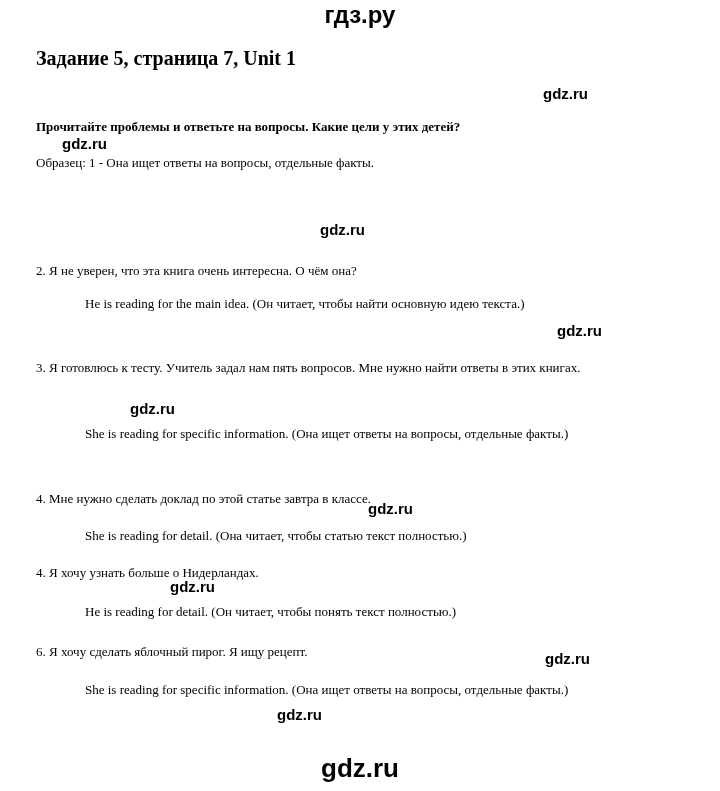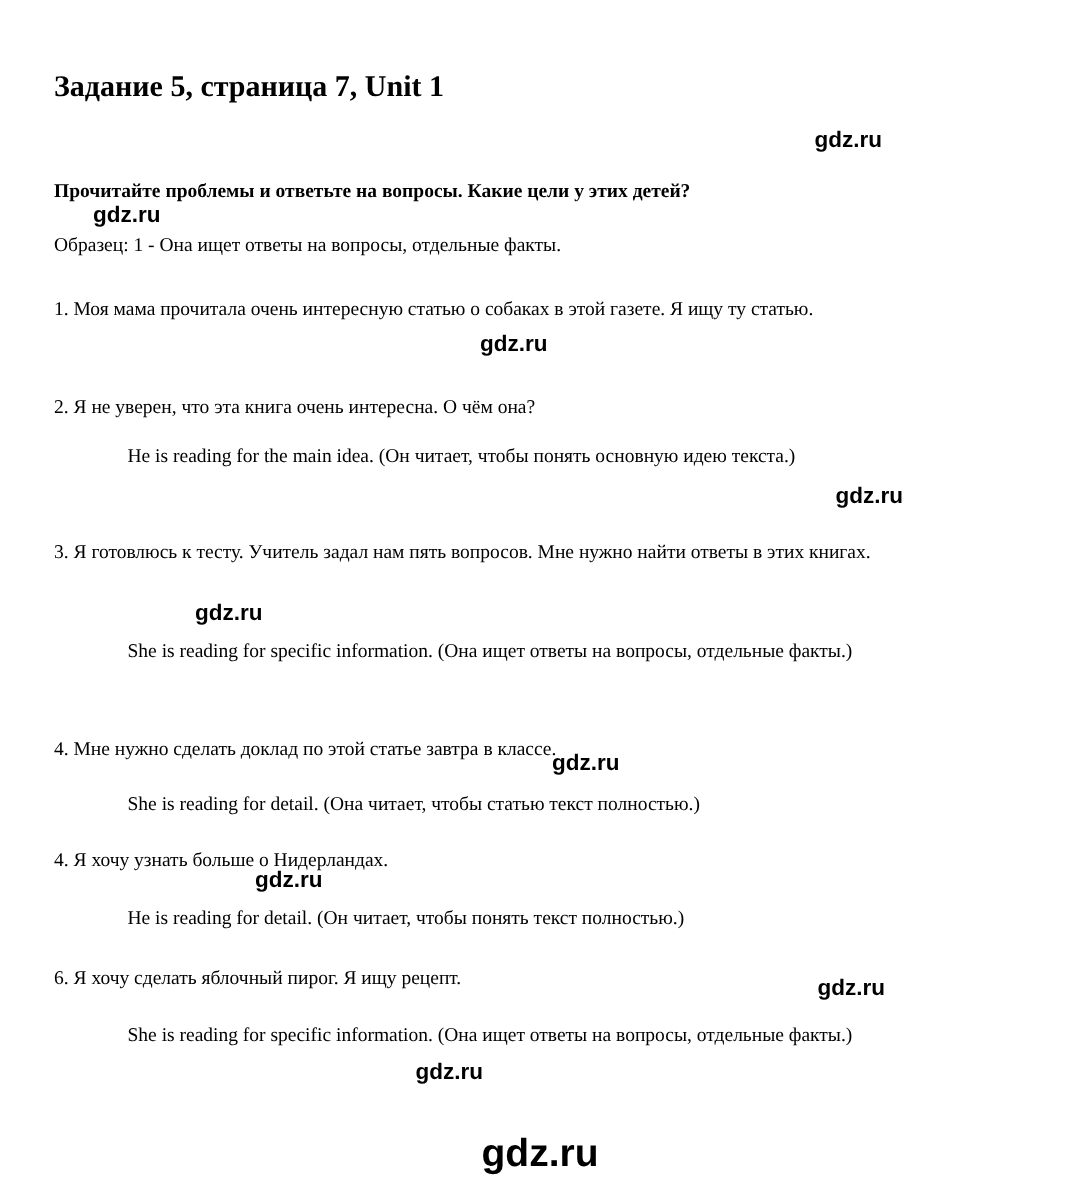--- a/index.html
+++ b/index.html
@@ -54,36 +54,36 @@
   .site-footer {
     position:absolute; top:753px; left:0; width:100%; text-align:center; margin:0;
     font-family:"Liberation Sans", sans-serif; font-weight:bold; font-size:26px; line-height:30px;
   }
 </style>
 </head>
 <body style="background: rgb(255, 255, 255);">
 
 <div class="page" style="color: rgb(0, 0, 0);">
 
+  <div class="site-header">гдз.ру</div>
 
   <h1 class="doc-title">Задание 5, страница 7, Unit 1</h1>
 
   <span class="wm wm1">gdz.ru</span>
 
   <p class="text-block bold instruction">Прочитайте проблемы и ответьте на вопросы. Какие цели у этих детей?</p>
 
   <span class="wm wm2">gdz.ru</span>
 
   <p class="text-block sample">Образец: 1 - Она ищет ответы на вопросы, отдельные факты.</p>
 
-  <p class="text-block p1">1. Моя мама прочитала очень интересную статью о собаках в этой газете. Я ищу ту статью.</p>
   <span class="wm wm3">gdz.ru</span>
 
   <p class="text-block p2">2. Я не уверен, что эта книга очень интересна. О чём она?</p>
-  <p class="text-block answer a2">He is reading for the main idea. (Он читает, чтобы понять основную идею текста.)</p>
+  <p class="text-block answer a2">He is reading for the main idea. (Он читает, чтобы найти основную идею текста.)</p>
   <span class="wm wm4">gdz.ru</span>
 
   <p class="text-block p3">3. Я готовлюсь к тесту. Учитель задал нам пять вопросов. Мне нужно найти ответы в этих книгах.</p>
   <span class="wm wm5">gdz.ru</span>
   <p class="text-block answer a3">She is reading for specific information. (Она ищет ответы на вопросы, отдельные факты.)</p>
 
   <p class="text-block p4">4. Мне нужно сделать доклад по этой статье завтра в классе.</p>
   <span class="wm wm6">gdz.ru</span>
   <p class="text-block answer a4">She is reading for detail. (Она читает, чтобы статью текст полностью.)</p>
 

